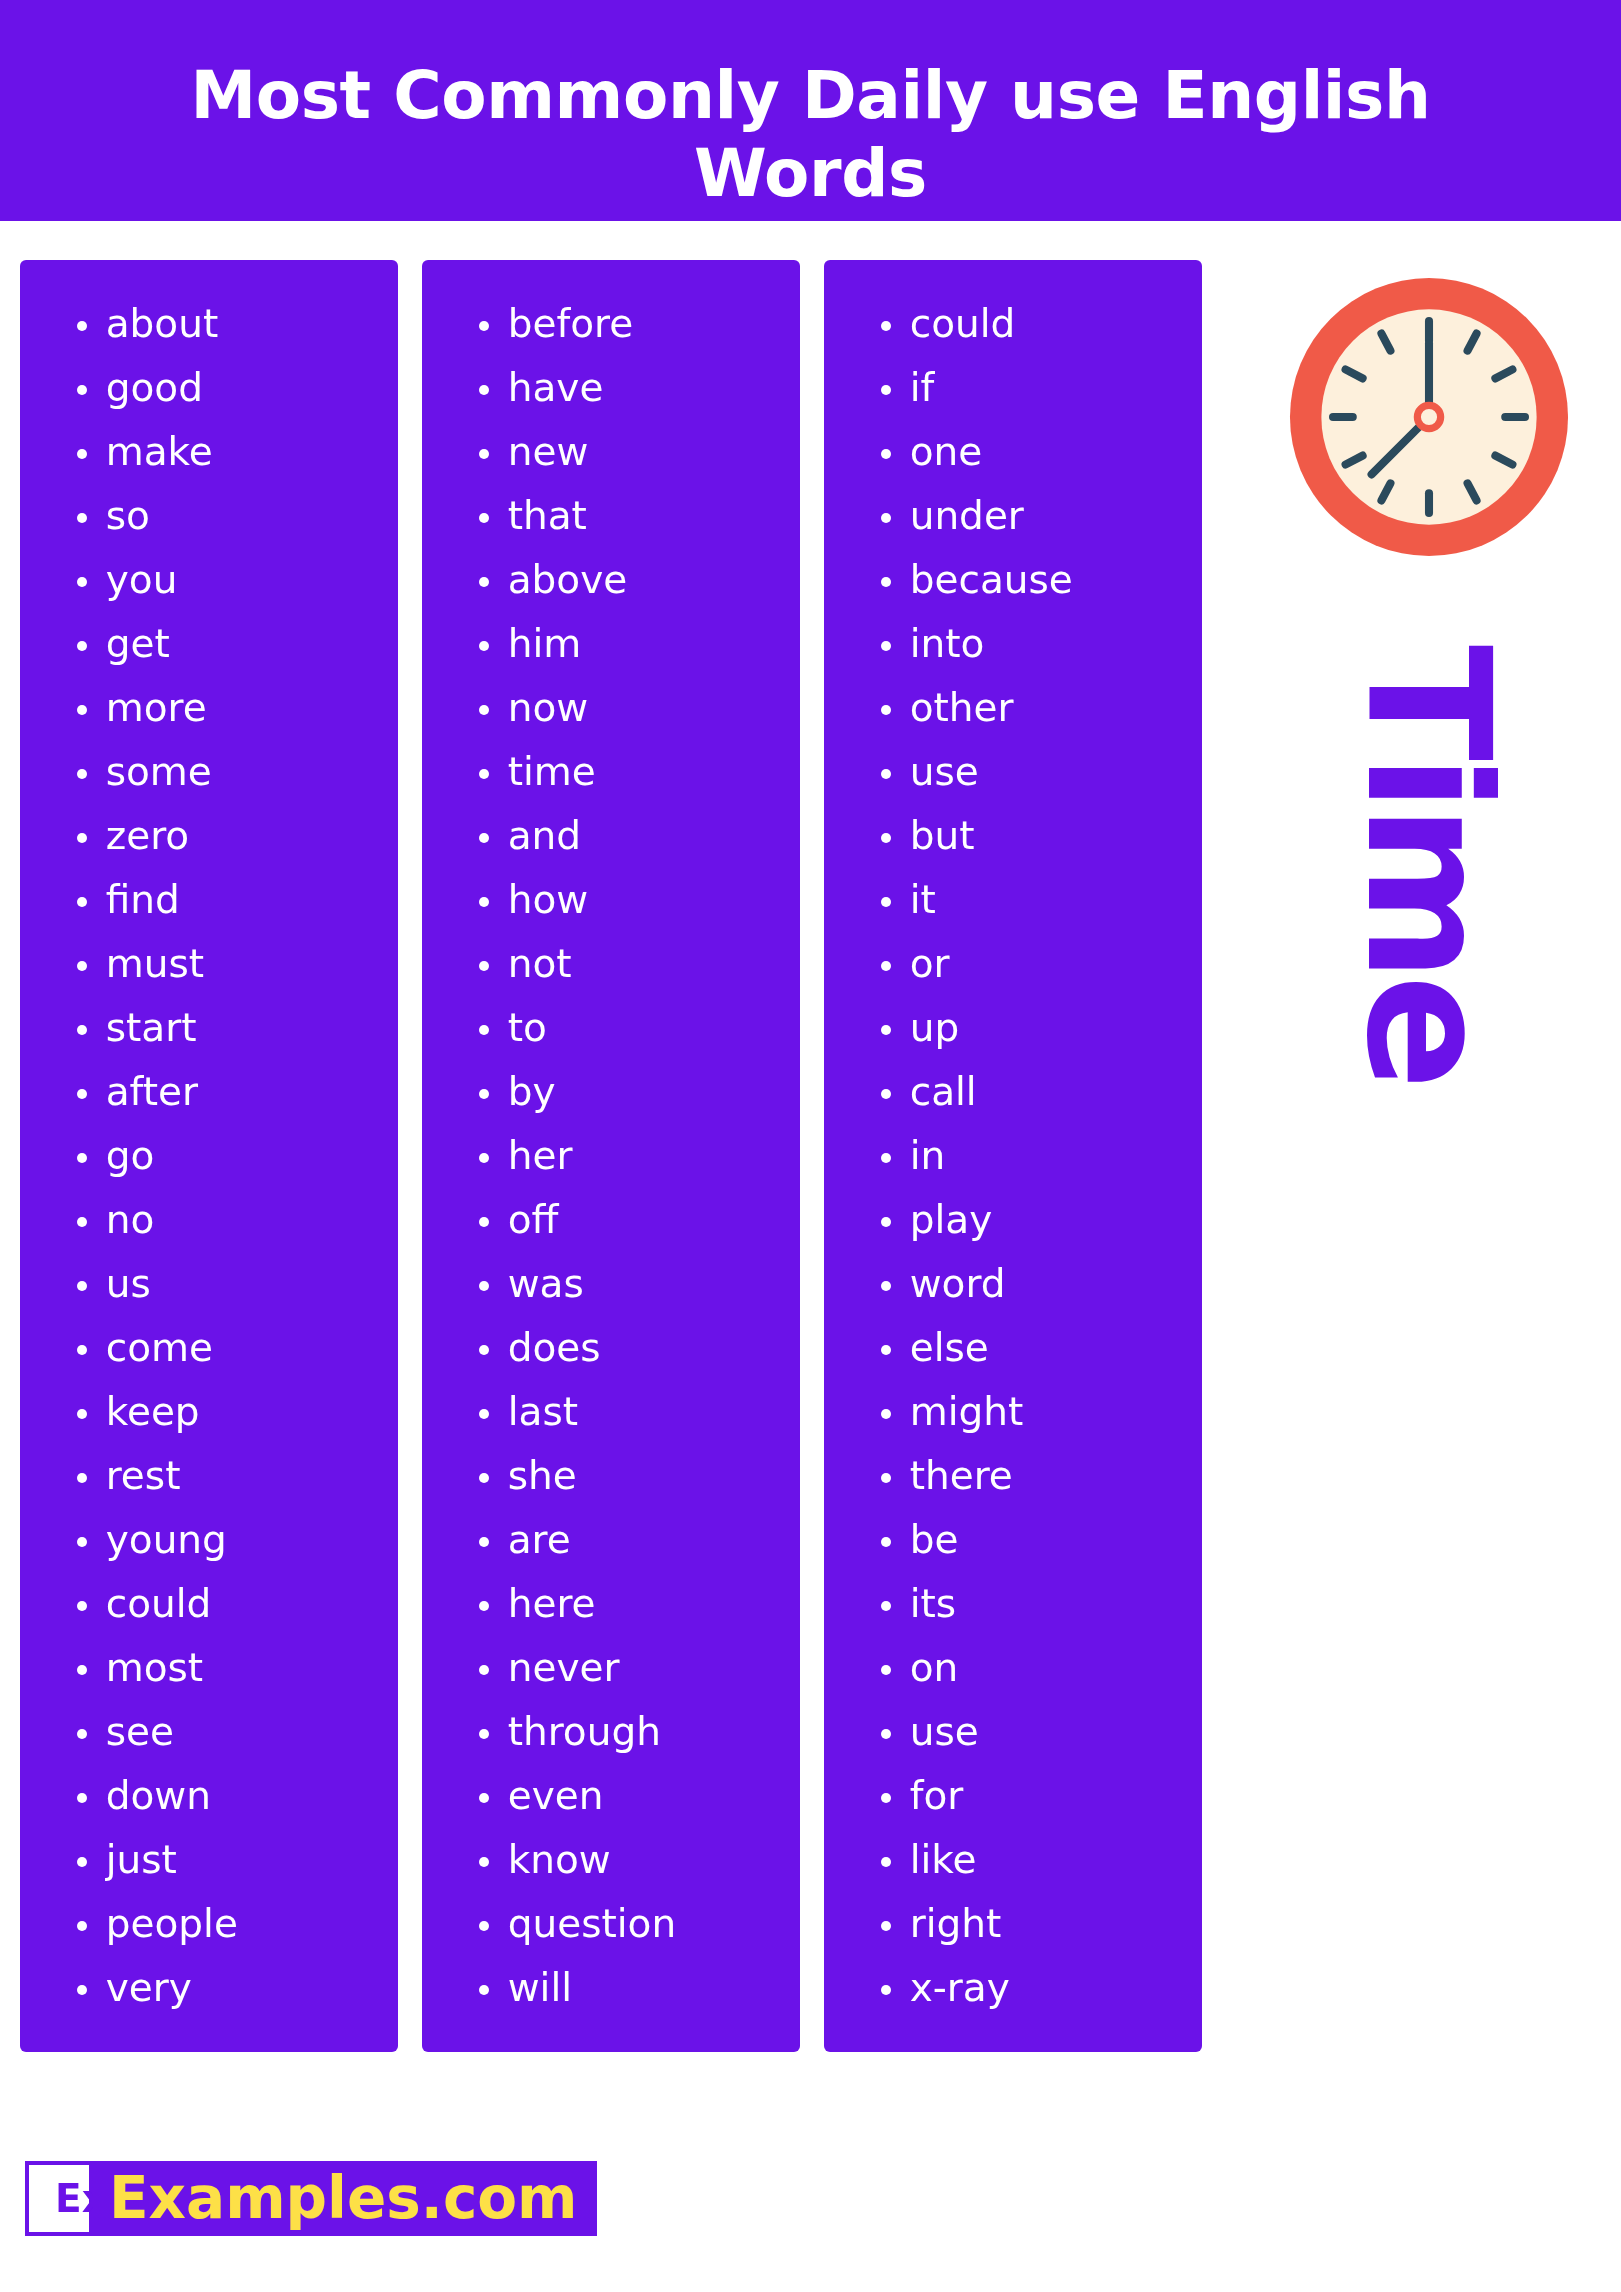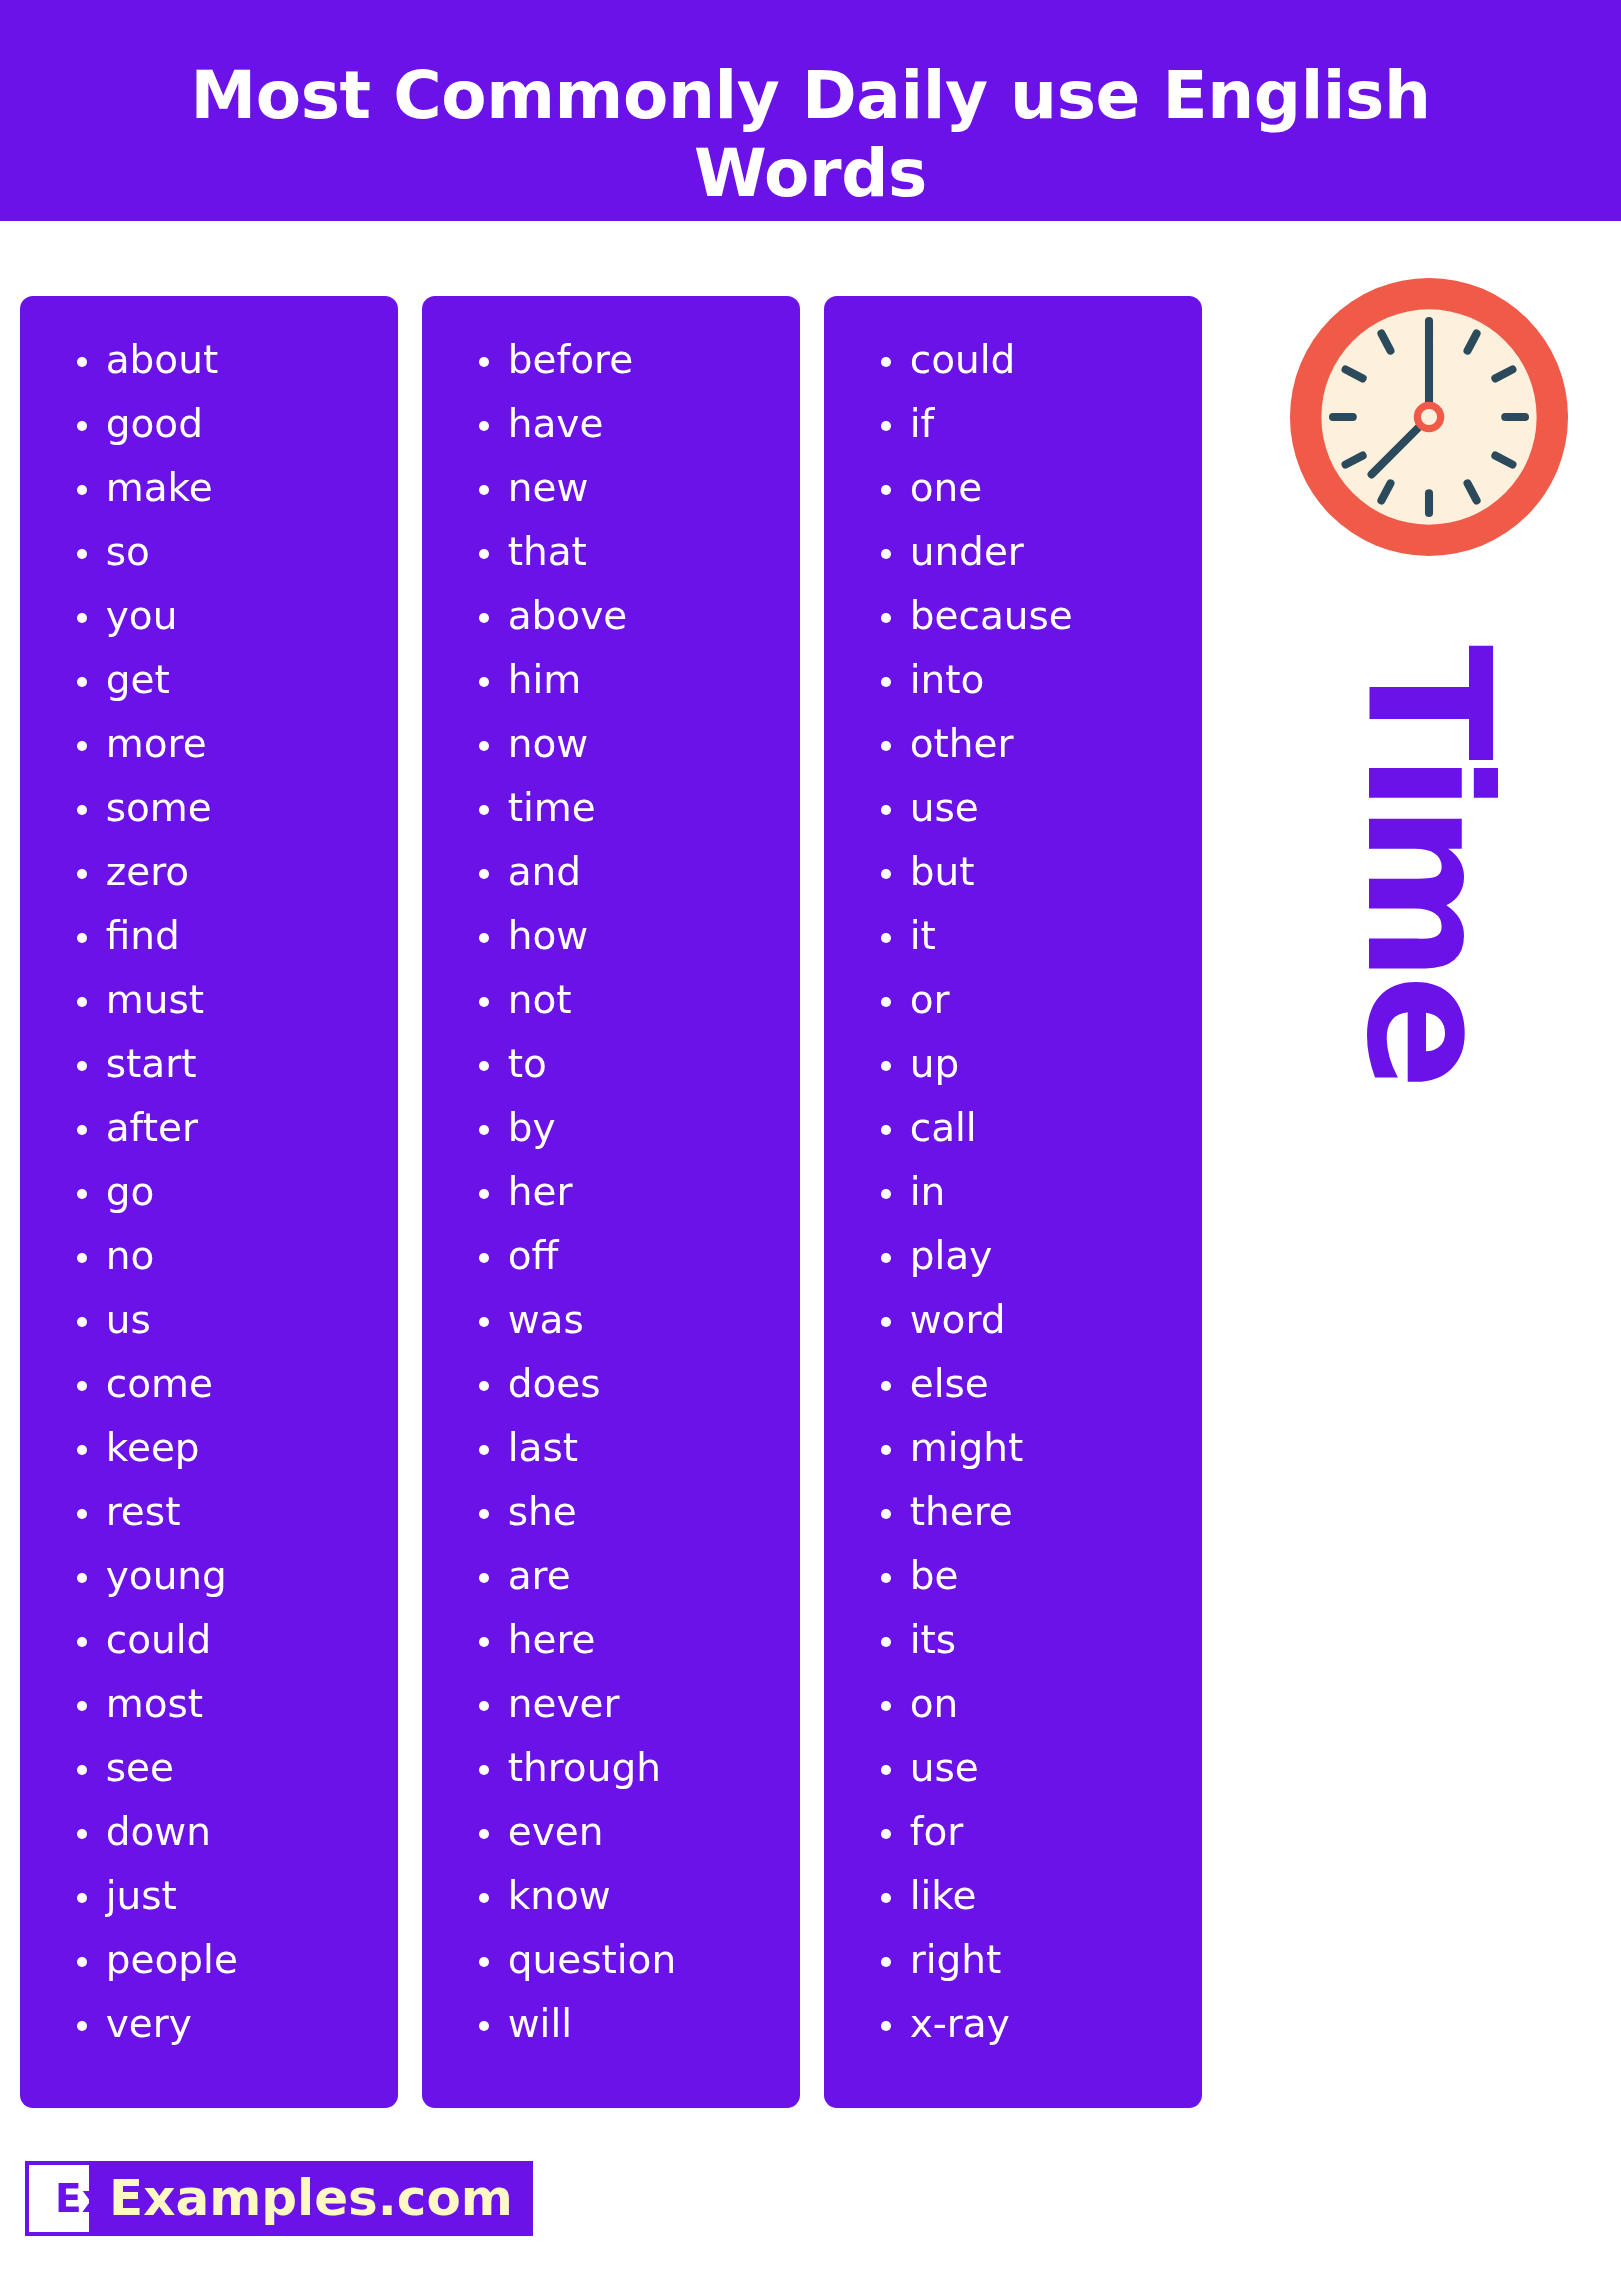--- a/index.html
+++ b/index.html
@@ -48,23 +48,22 @@
     position: absolute;
     left: 19.7px;
     top: 260px;
     width: 1236px;
     display: flex;
     gap: 24px;
   }
   .word-column {
     background: #6b12e8;
     width: 378px;
-    padding: 32px 9px 52px 0;
-    border-radius: 13px;
-    margin-top: 36px;
+    padding: 32px 9px 32px 0;
+    border-radius: 6px;
   }
   .word-list {
     list-style: none;
     margin: 0;
     padding: 0 0 0 54px;
   }
   .word-item {
     color: #ffffff;
     font-family: "DejaVu Sans", sans-serif;
     font-size: 39px;
@@ -139,24 +138,24 @@
     font-weight: bold;
     font-size: 39px;
     display: flex;
     align-items: center;
     justify-content: center;
     padding-left: 44px;
   }
   .logo-text {
     height: 75px;
     background: #6b12e8;
-    color: #fef9c3;
+    color: #fde047;
     font-family: "DejaVu Sans", sans-serif;
     font-weight: bold;
-    font-size: 50px;
+    font-size: 58px;
     display: flex;
     align-items: center;
     padding: 0 19.7px 0 16px;
   }
 </style>
 </head>
 <body>
 
 <div class="page">
 

